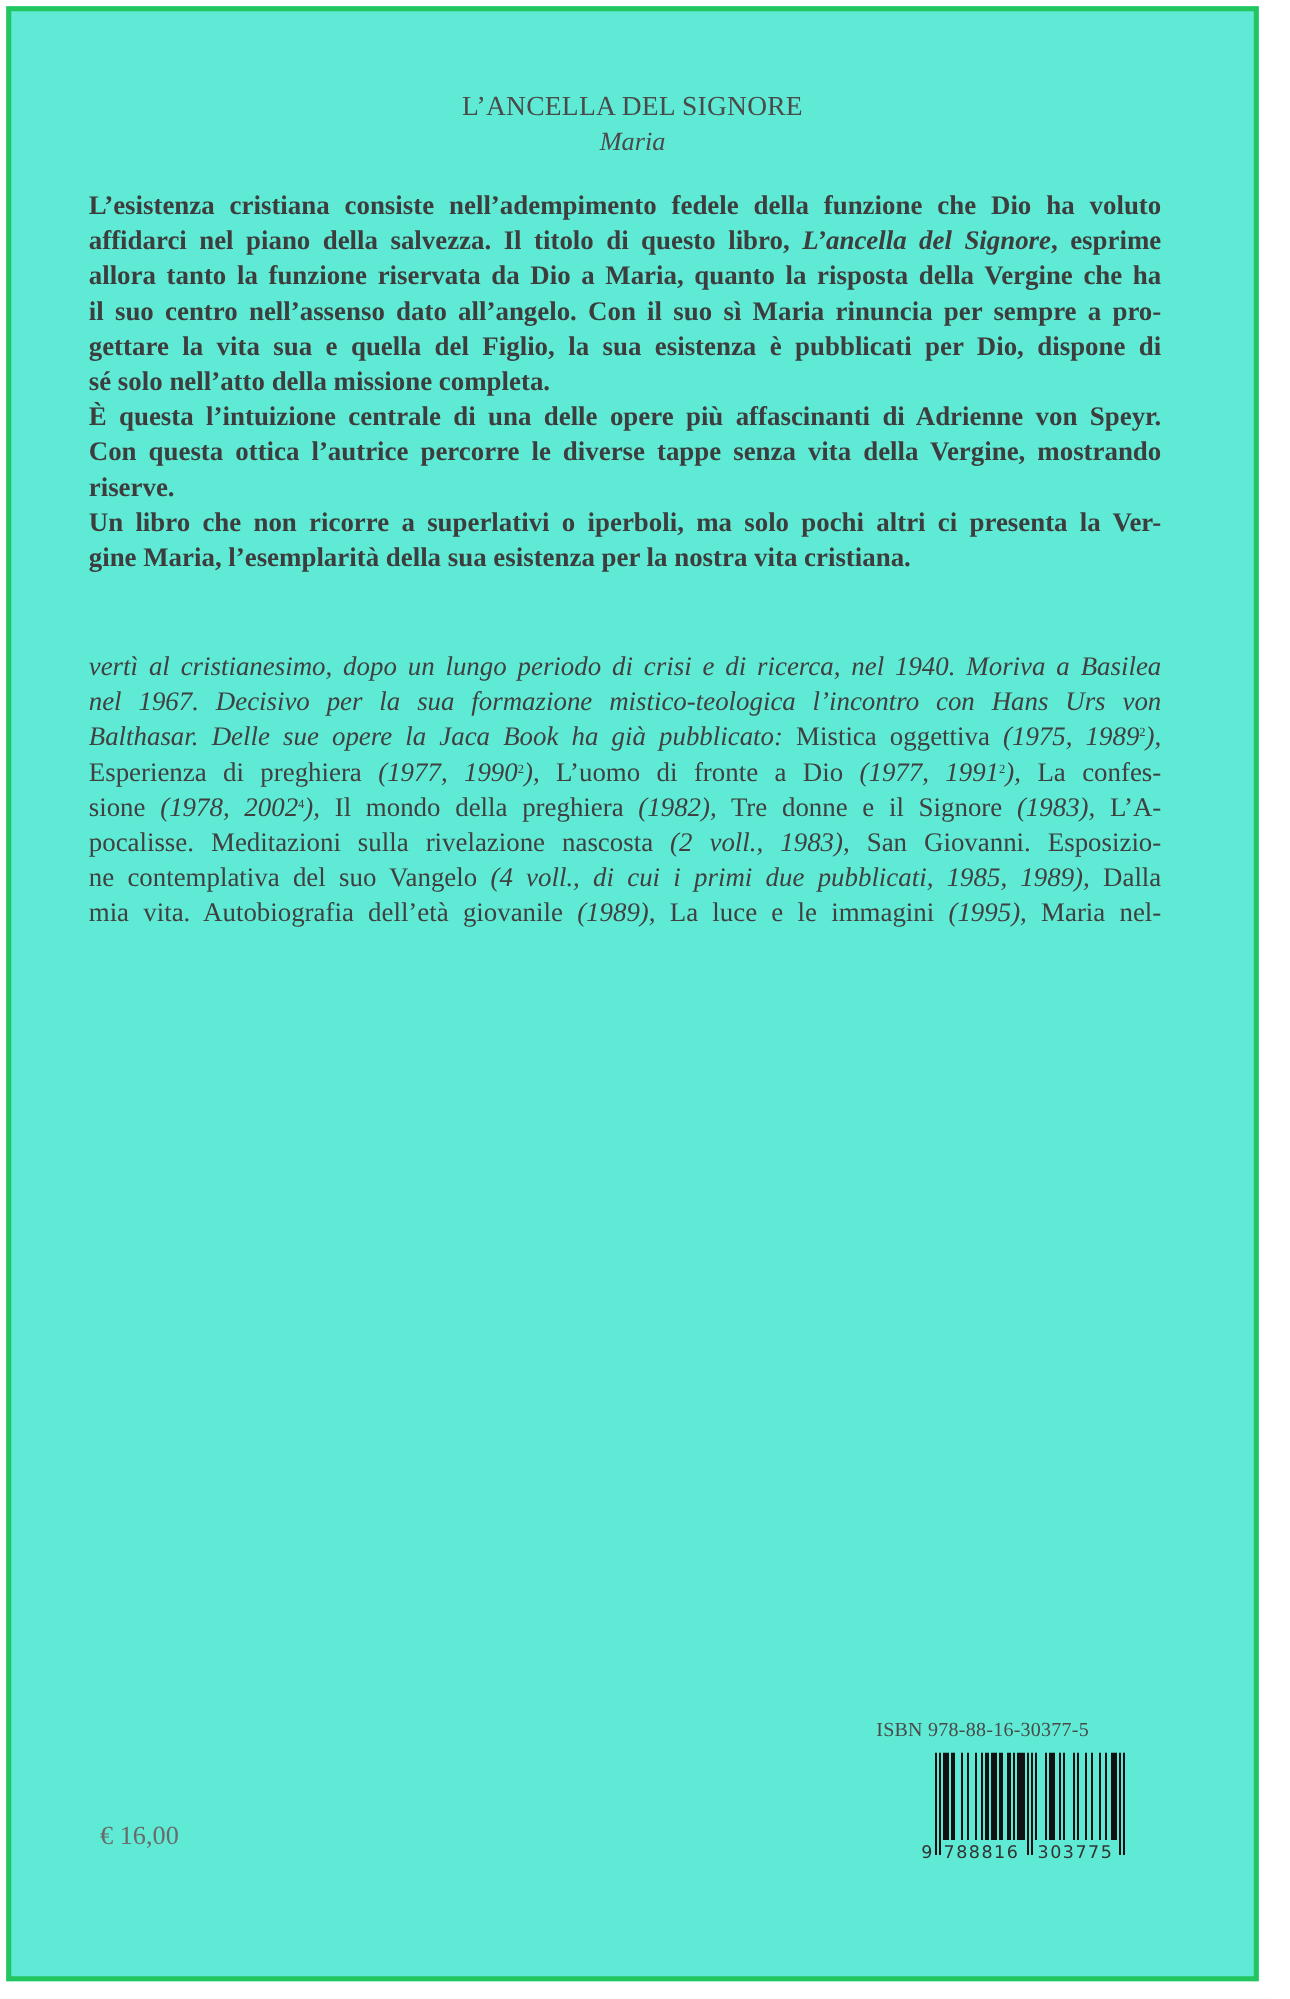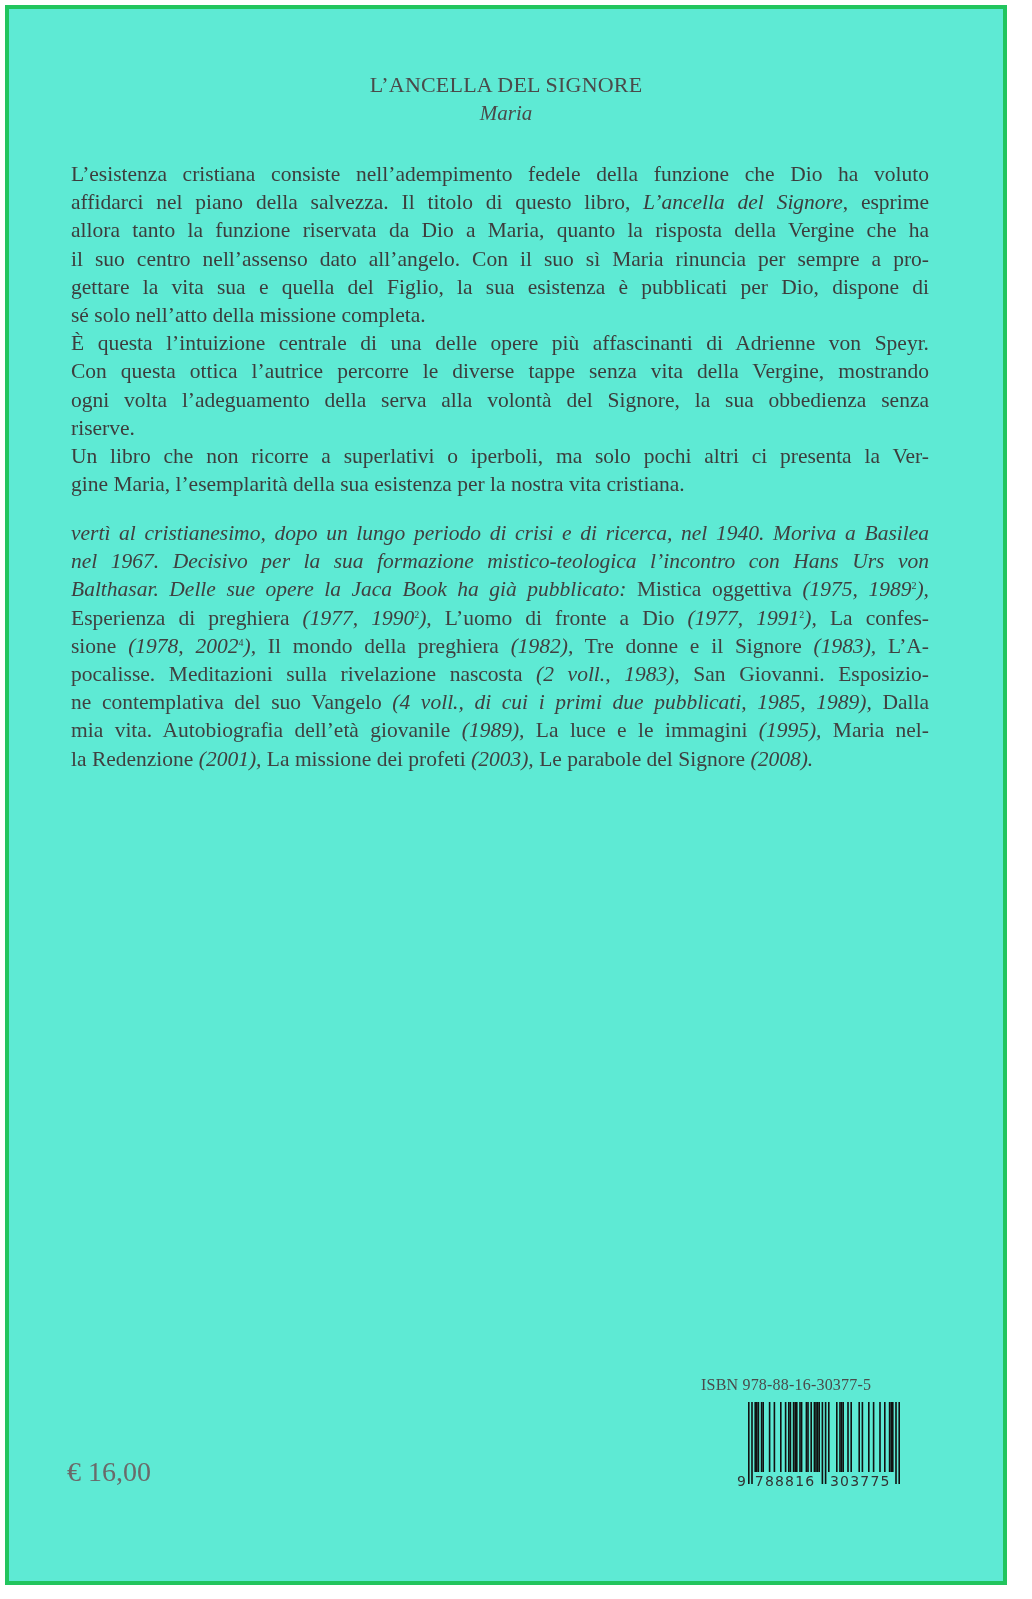--- a/index.html
+++ b/index.html
@@ -65,21 +65,21 @@
     .sc {
       font-variant: small-caps;
       font-style: normal;
       letter-spacing: 0.3px;
     }
     sup {
       font-size: 10px;
       line-height: 0;
       vertical-align: 7px;
     }
-    #desc { top: 151px; }
+    #desc { top: 141px; font-weight: bold; }
     #bio  { top: 510px; }
     .bio-line { color: #404040; }
 
     .isbn {
       position: absolute;
       left: 692px;
       top: 1367px;
       font-size: 16px;
       color: #4a4a4a;
       letter-spacing: 0.2px;
@@ -87,23 +87,23 @@
     .barcode {
       position: absolute;
       left: 727px;
       top: 1393px;
       width: 168px;
       height: 85px;
     }
     .barcode svg { display: block; }
     .price {
       position: absolute;
-      left: 58px;
+      left: 71px;
       top: 1447px;
-      font-size: 28px;
+      font-size: 21px;
       color: #6a6a6a;
       font-family: Liberation Serif, serif;
     }
   </style>
 </head>
 <body>
 
 <div class="frame">
 
   <div class="title-block">
@@ -113,36 +113,34 @@
 
   <div class="text-block" id="desc">
       <span class="line"><span>L’esistenza cristiana consiste nell’adempimento fedele della funzione che Dio ha voluto</span></span>
       <span class="line"><span>affidarci nel piano della salvezza. Il titolo di questo libro, </span><span class="it">L’ancella del Signore</span><span>, esprime</span></span>
       <span class="line"><span>allora tanto la funzione riservata da Dio a Maria, quanto la risposta della Vergine che ha</span></span>
       <span class="line"><span>il suo centro nell’assenso dato all’angelo. Con il suo sì Maria rinuncia per sempre a pro-</span></span>
       <span class="line"><span>gettare la vita sua e quella del Figlio, la sua esistenza è pubblicati per Dio, dispone di</span></span>
       <span class="line last"><span>sé solo nell’atto della missione completa.</span></span>
       <span class="line"><span>È questa l’intuizione centrale di una delle opere più affascinanti di Adrienne von Speyr.</span></span>
       <span class="line"><span>Con questa ottica l’autrice percorre le diverse tappe senza vita della Vergine, mostrando</span></span>
-      <span class="line"><span>ogni volta l’adeguamento della serva alla volontà del Signore, la sua obbedienza senza</span></span>
       <span class="line last"><span>riserve.</span></span>
       <span class="line"><span>Un libro che non ricorre a superlativi o iperboli, ma solo pochi altri ci presenta la Ver-</span></span>
       <span class="line last"><span>gine Maria, l’esemplarità della sua esistenza per la nostra vita cristiana.</span></span>
     </div>
 
   <div class="text-block" id="bio">
       <span class="line bio-line"><span class="it">vertì al cristianesimo, dopo un lungo periodo di crisi e di ricerca, nel 1940. Moriva a Basilea</span></span>
       <span class="line bio-line"><span class="it">nel 1967. Decisivo per la sua formazione mistico-teologica l’incontro con Hans Urs von</span></span>
       <span class="line bio-line"><span class="it">Balthasar. Delle sue opere la Jaca Book ha già pubblicato: </span><span>Mistica oggettiva </span><span class="it">(1975, 1989</span><sup>2</sup><span class="it">),</span></span>
       <span class="line bio-line"><span>Esperienza di preghiera </span><span class="it">(1977, 1990</span><sup>2</sup><span class="it">),</span><span> L’uomo di fronte a Dio </span><span class="it">(1977, 1991</span><sup>2</sup><span class="it">),</span><span> La confes-</span></span>
       <span class="line bio-line"><span>sione </span><span class="it">(1978, 2002</span><sup>4</sup><span class="it">),</span><span> Il mondo della preghiera </span><span class="it">(1982),</span><span> Tre donne e il Signore </span><span class="it">(1983),</span><span> L’A-</span></span>
       <span class="line bio-line"><span>pocalisse. Meditazioni sulla rivelazione nascosta </span><span class="it">(2 voll., 1983),</span><span> San Giovanni. Esposizio-</span></span>
       <span class="line bio-line"><span>ne contemplativa del suo Vangelo </span><span class="it">(4 voll., di cui i primi due pubblicati, 1985, 1989),</span><span> Dalla</span></span>
       <span class="line bio-line"><span>mia vita. Autobiografia dell’età giovanile </span><span class="it">(1989),</span><span> La luce e le immagini </span><span class="it">(1995),</span><span> Maria nel-</span></span>
-      <span class="line bio-line last"><span>la Redenzione </span><span class="it">(2001),</span><span> La missione dei profeti </span><span class="it">(2003),</span><span> Le parabole del Signore </span><span class="it">(2008).</span></span>
     </div>
 
   <div class="isbn">ISBN 978-88-16-30377-5</div>
 
   <div class="barcode">
     <svg id="barcode-svg" width="168" height="85" viewBox="0 0 168 85">
         <rect x="12.00" y="0" width="1.60" height="82" fill="#111"></rect>
         <rect x="15.20" y="0" width="1.60" height="82" fill="#111"></rect>
         <rect x="18.40" y="0" width="1.60" height="70" fill="#111"></rect>
         <rect x="20.00" y="0" width="1.60" height="70" fill="#111"></rect>

